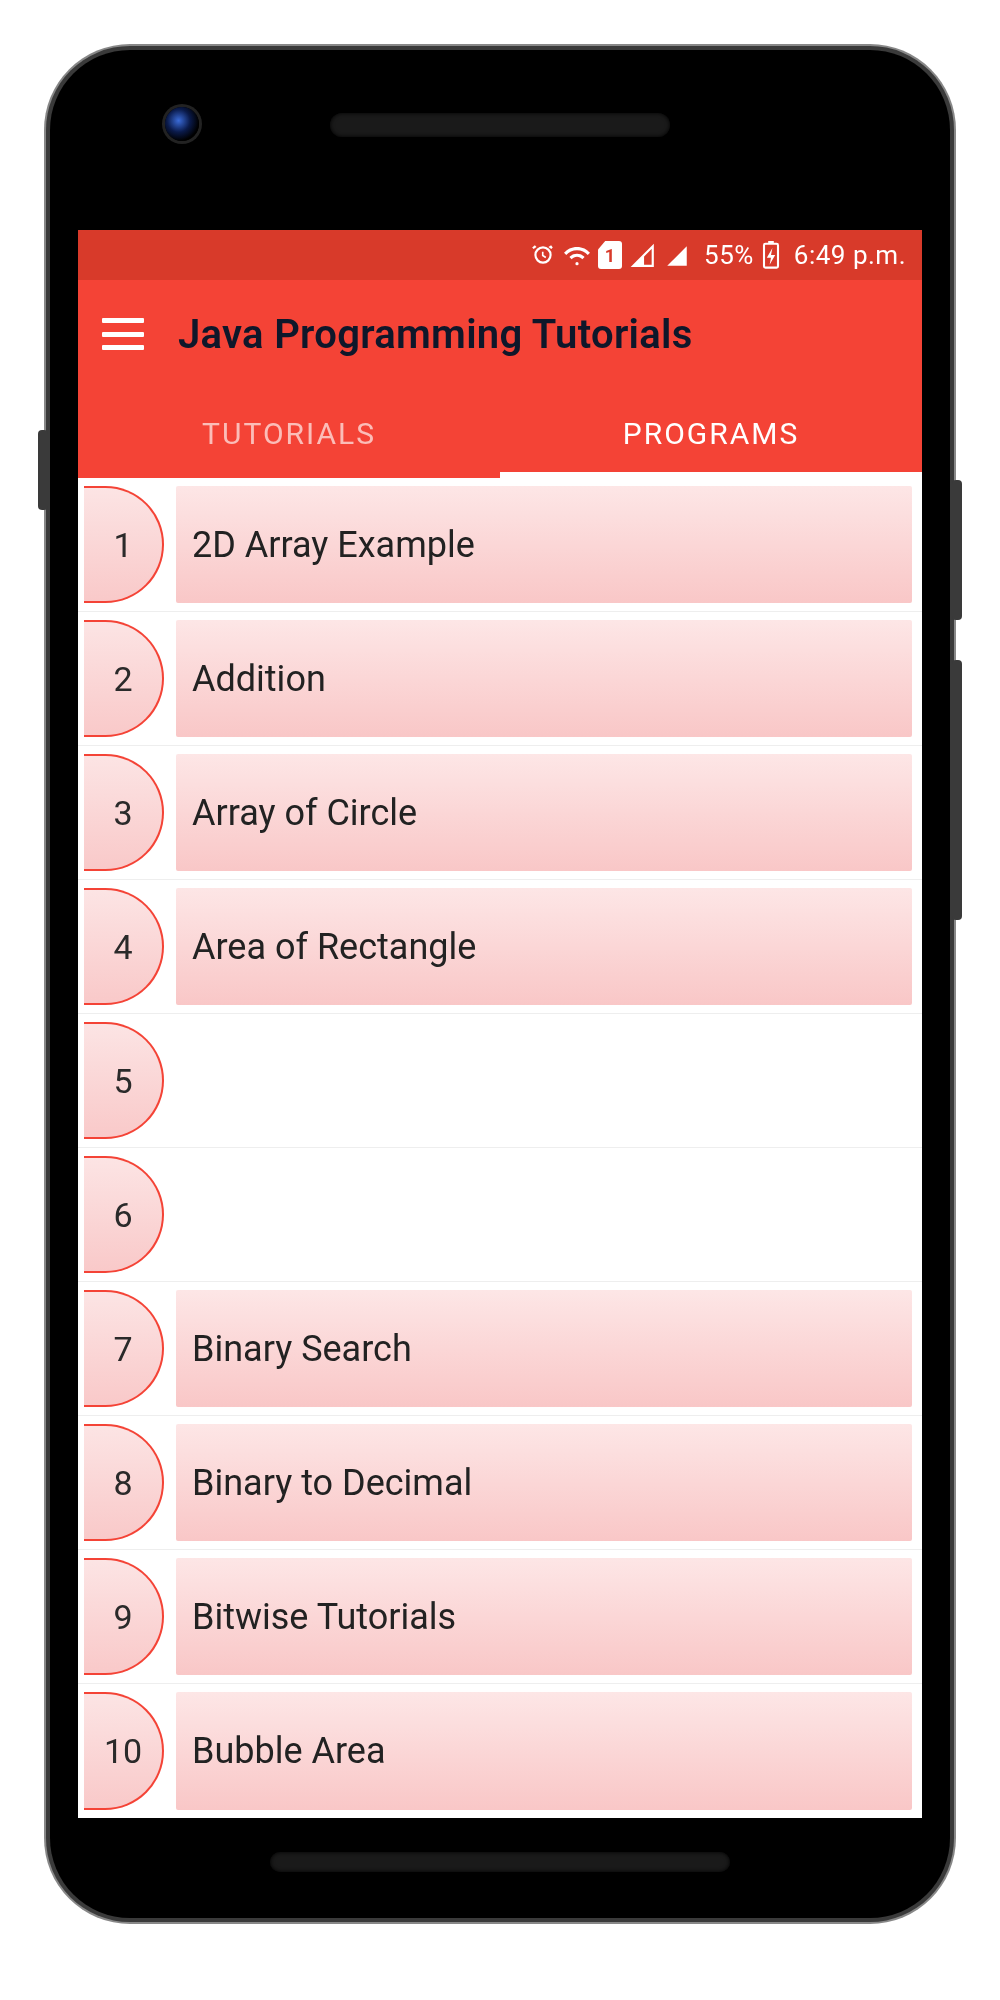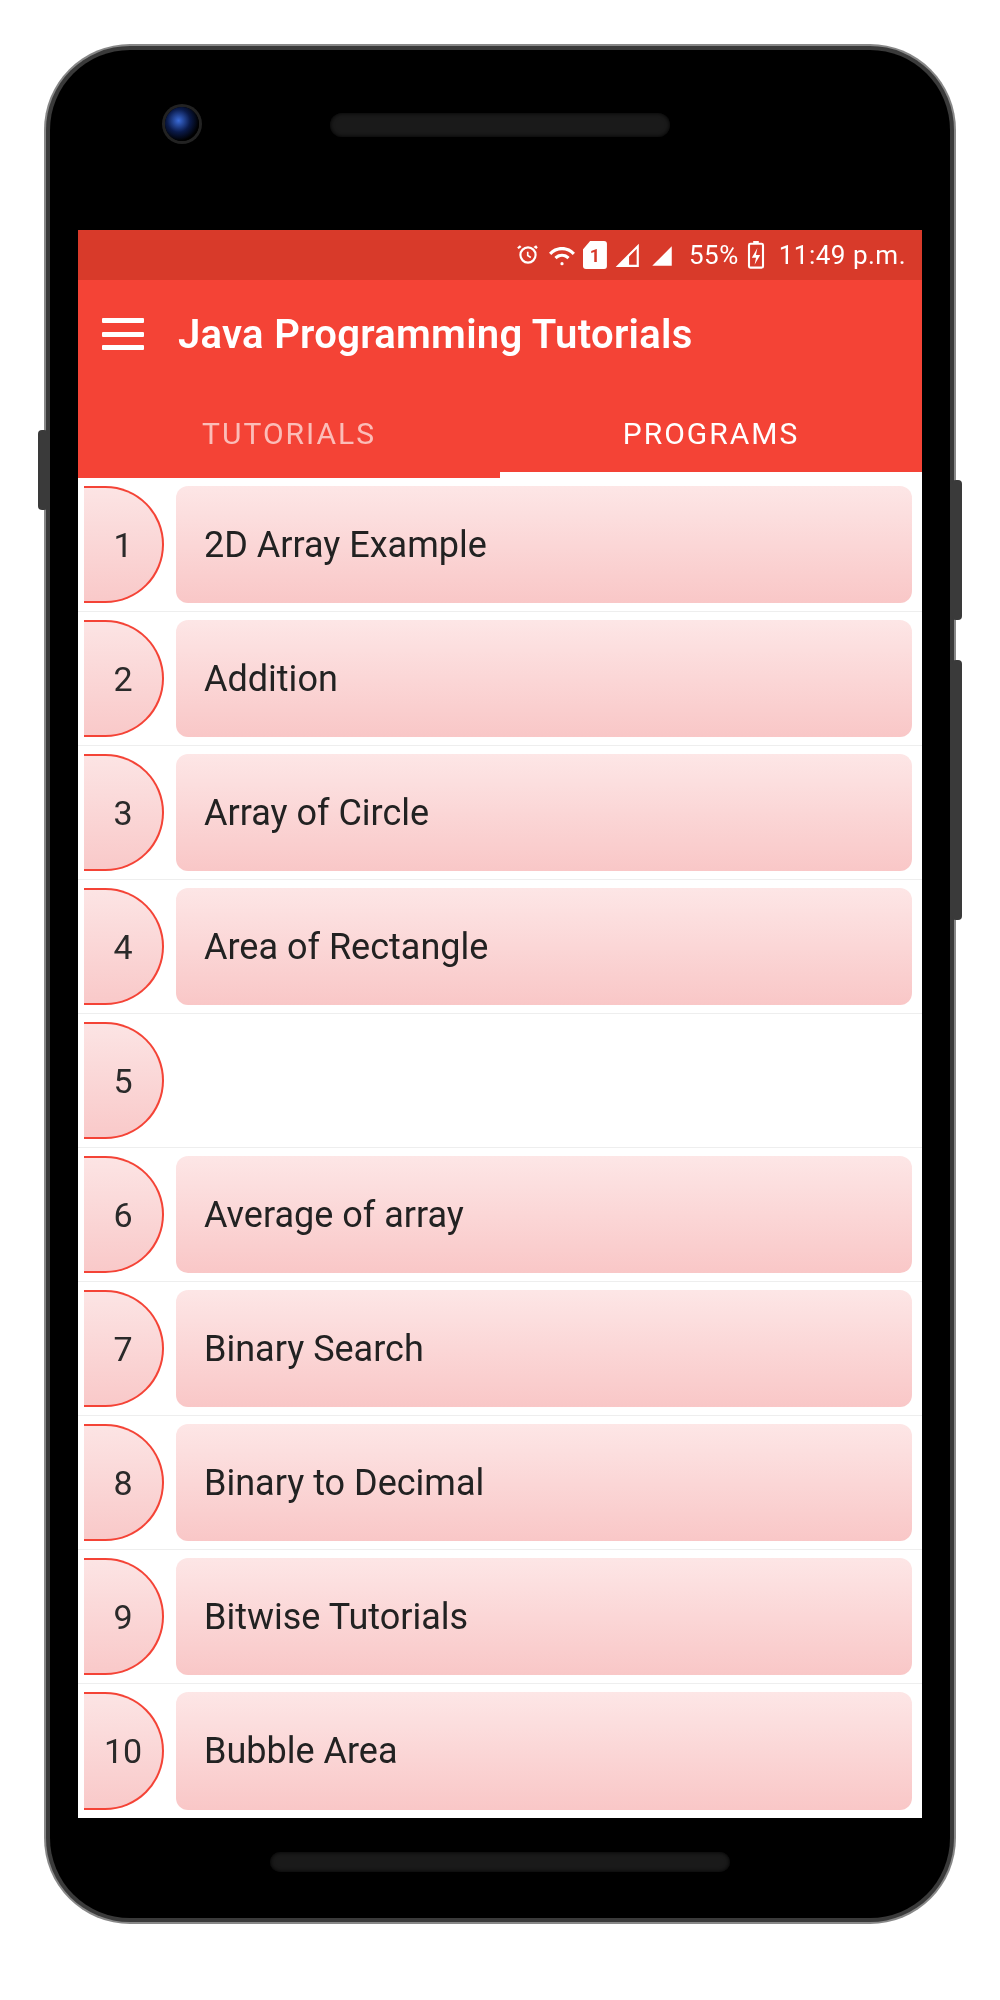--- a/index.html
+++ b/index.html
@@ -63,21 +63,21 @@
 
 .app-bar {
   height:108px;
   background:#f44336;
   display:flex; align-items:center;
   padding:0 24px;
   gap:34px;
 }
 .hamburger { width:42px; height:32px; display:flex; flex-direction:column; justify-content:space-between; cursor:pointer; }
 .hamburger span { display:block; height:5px; background:#fff; border-radius:1px; }
-.app-title { color:#ffffff; font-size:40px; font-weight:600; letter-spacing:0.3px; }
+.app-title { color:#0f172a; font-size:40px; font-weight:600; letter-spacing:0.3px; }
 
 
 .tabs {
   height:90px;
   background:#f44336;
   display:flex;
 }
 .tab {
   flex:1;
   display:flex; align-items:center; justify-content:center;
@@ -113,23 +113,23 @@
   border:2px solid #f44336;
   border-left:none;
   border-top-right-radius:60px;
   border-bottom-right-radius:60px;
   display:flex; align-items:center; justify-content:center;
   color:#2a2a2a; font-size:34px; font-weight:400;
 }
 .title-pill {
   flex:1;
   background:linear-gradient(#fde6e6,#f9c7c7);
-  border-radius:12px;
+  border-radius:2px;
   display:flex; align-items:center;
-  padding:0 28px;
+  padding:0 16px;
   color:#222; font-size:36px; font-weight:400;
 }
 </style>
 </head>
 <body>
 
 <div class="device-frame">
   <div class="side-btn right-1"></div>
   <div class="side-btn right-2"></div>
   <div class="side-btn left-1"></div>
@@ -159,21 +159,21 @@
           </svg>
         <svg width="26" height="26" viewBox="0 0 24 24">
             <path d="M3 22h18V4z"></path>
           </svg>
         <span class="status-text">55%</span>
         <svg width="18" height="28" viewBox="0 0 12 20">
             <rect x="1" y="2" width="10" height="17" rx="1" fill="none" stroke="#fff" stroke-width="1.5"></rect>
             <rect x="4" y="0" width="4" height="2" fill="#fff"></rect>
             <path d="M7 5l-4 7h3l-1 5 4-7H6z" fill="#fff"></path>
           </svg>
-        <span class="status-text">11:49 p.m.</span>
+        <span class="status-text">6:49 p.m.</span>
       </div>
     </div>
 
     <div class="app-bar">
       <div class="hamburger">
         <span></span>
           <span></span>
           <span></span>
       </div>
       <div class="app-title">Java Programming Tutorials</div>
@@ -199,21 +199,20 @@
         </div>
         <div class="row">
           <div class="num-pill">4</div>
           <div class="title-pill">Area of Rectangle</div>
         </div>
         <div class="row">
           <div class="num-pill">5</div>
         </div>
         <div class="row">
           <div class="num-pill">6</div>
-          <div class="title-pill">Average of array</div>
         </div>
         <div class="row">
           <div class="num-pill">7</div>
           <div class="title-pill">Binary Search</div>
         </div>
         <div class="row">
           <div class="num-pill">8</div>
           <div class="title-pill">Binary to Decimal</div>
         </div>
         <div class="row">

